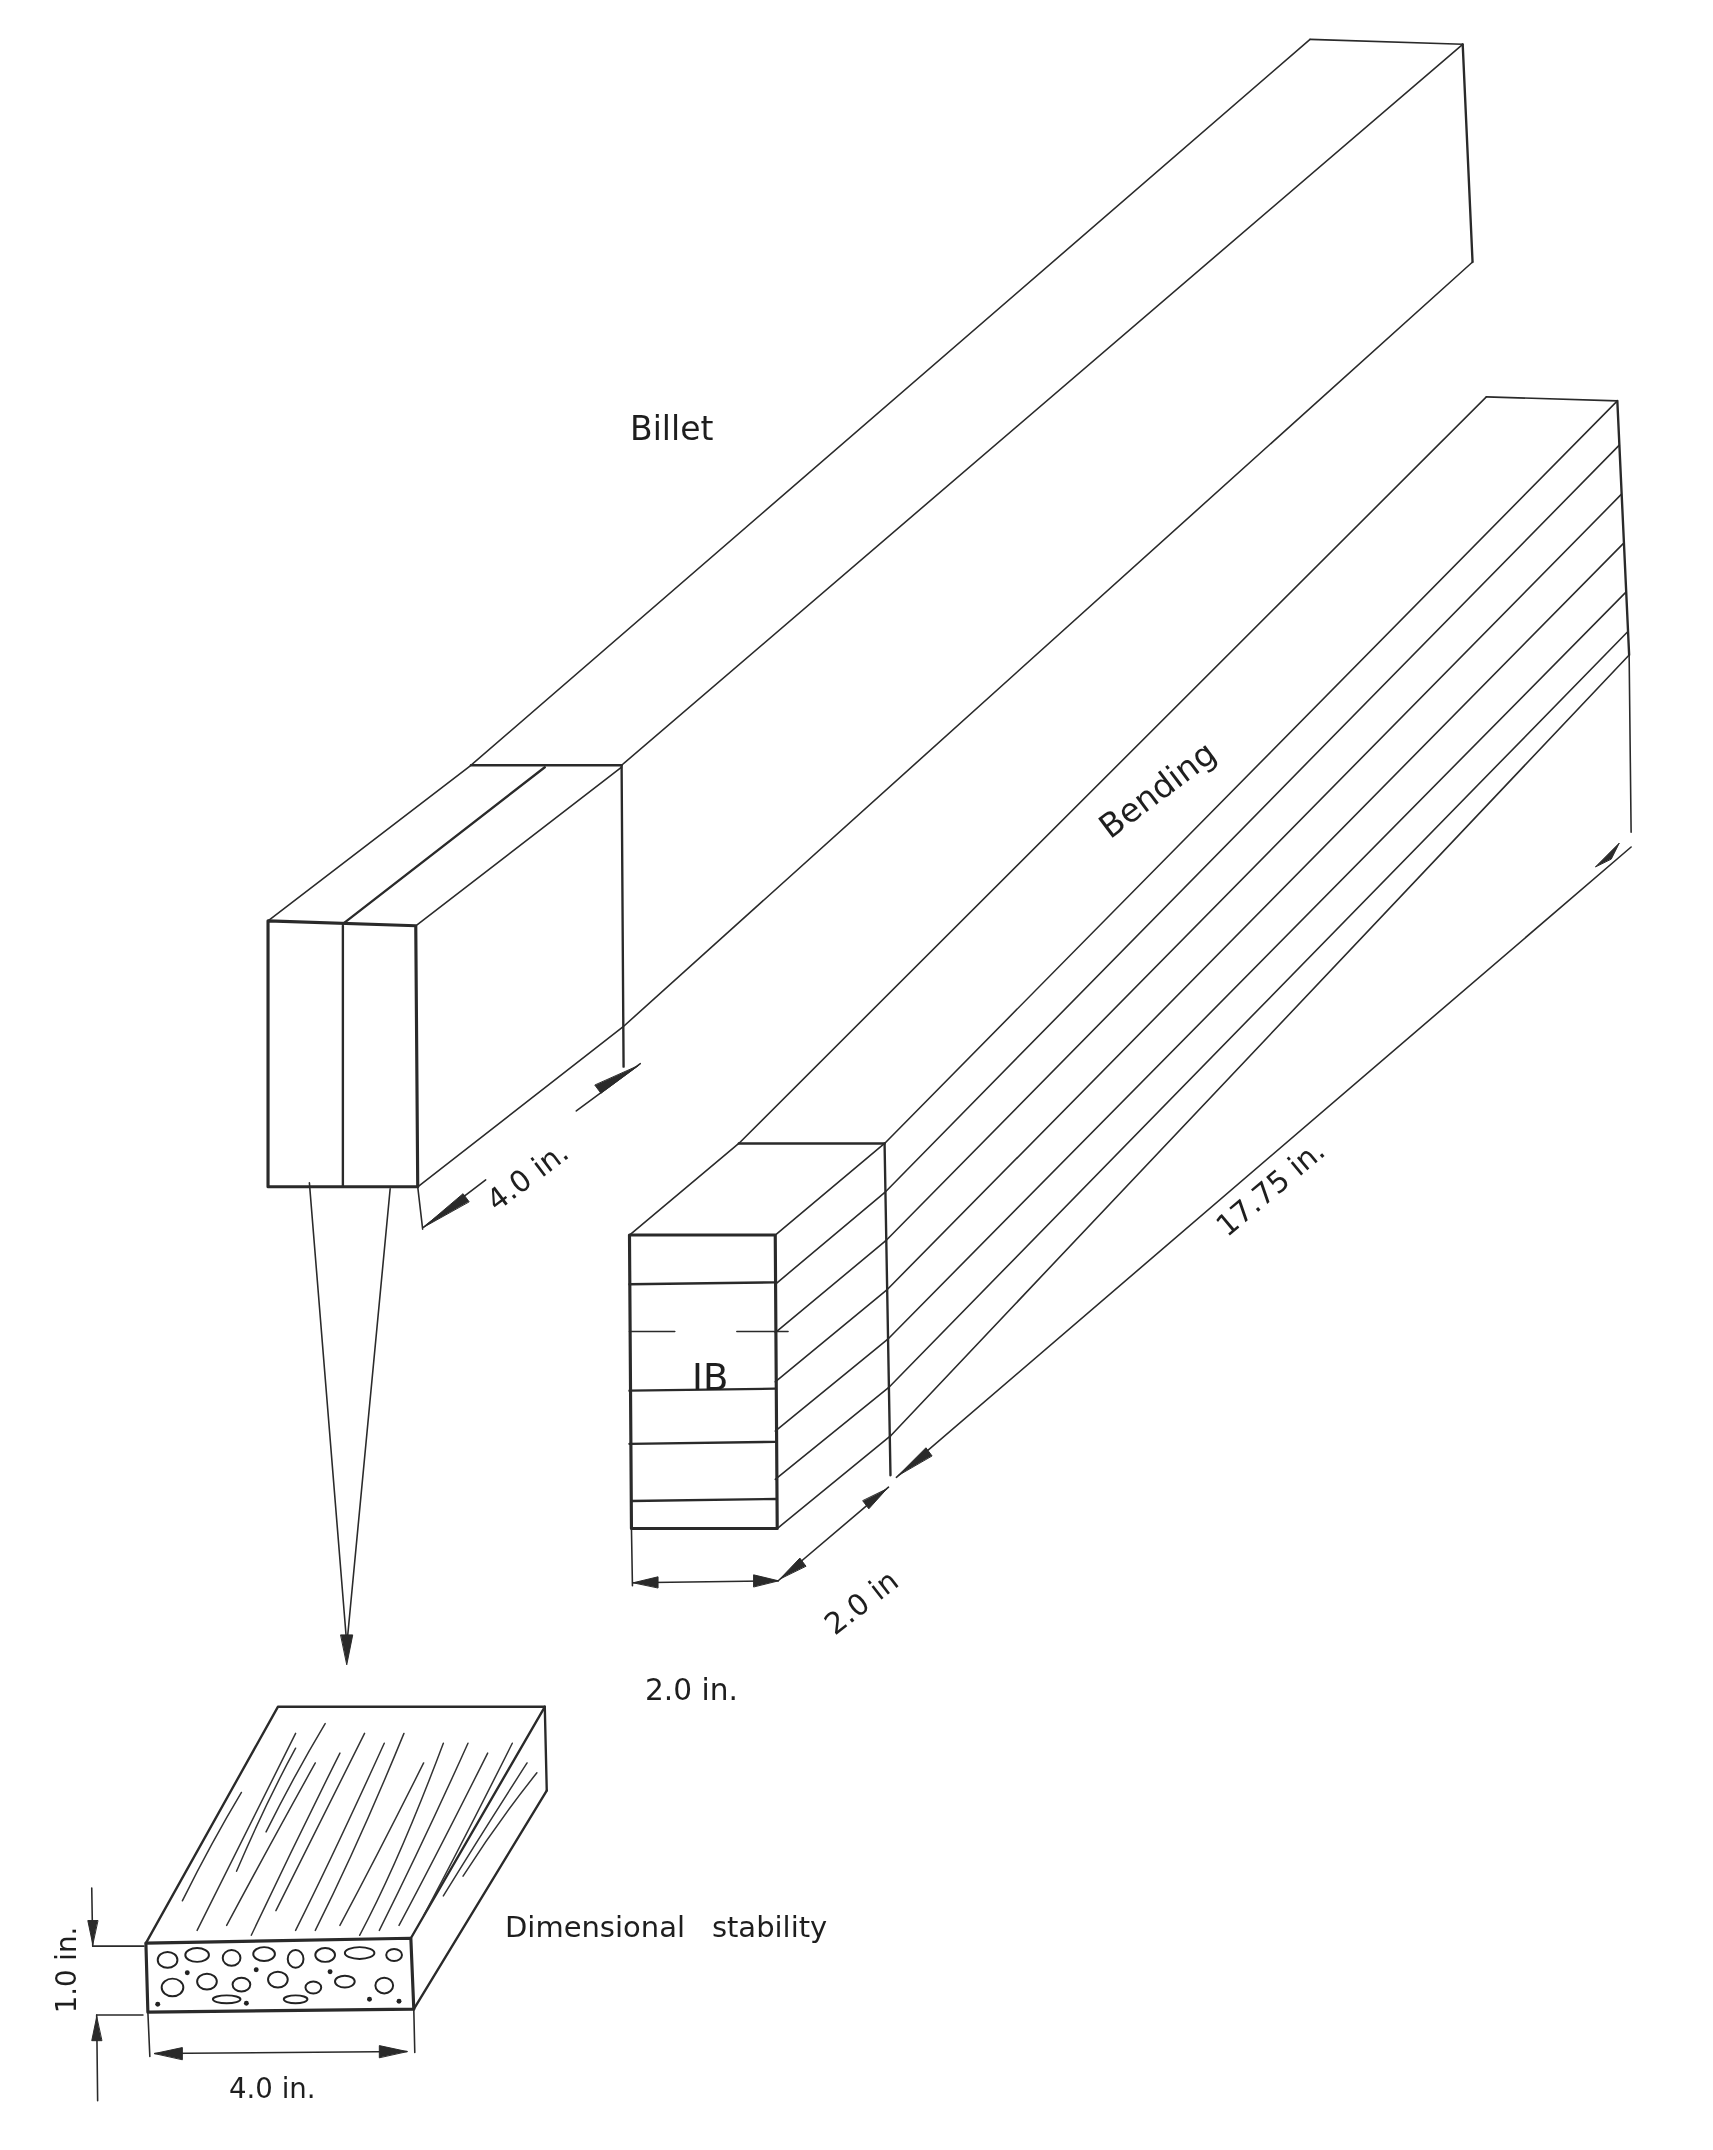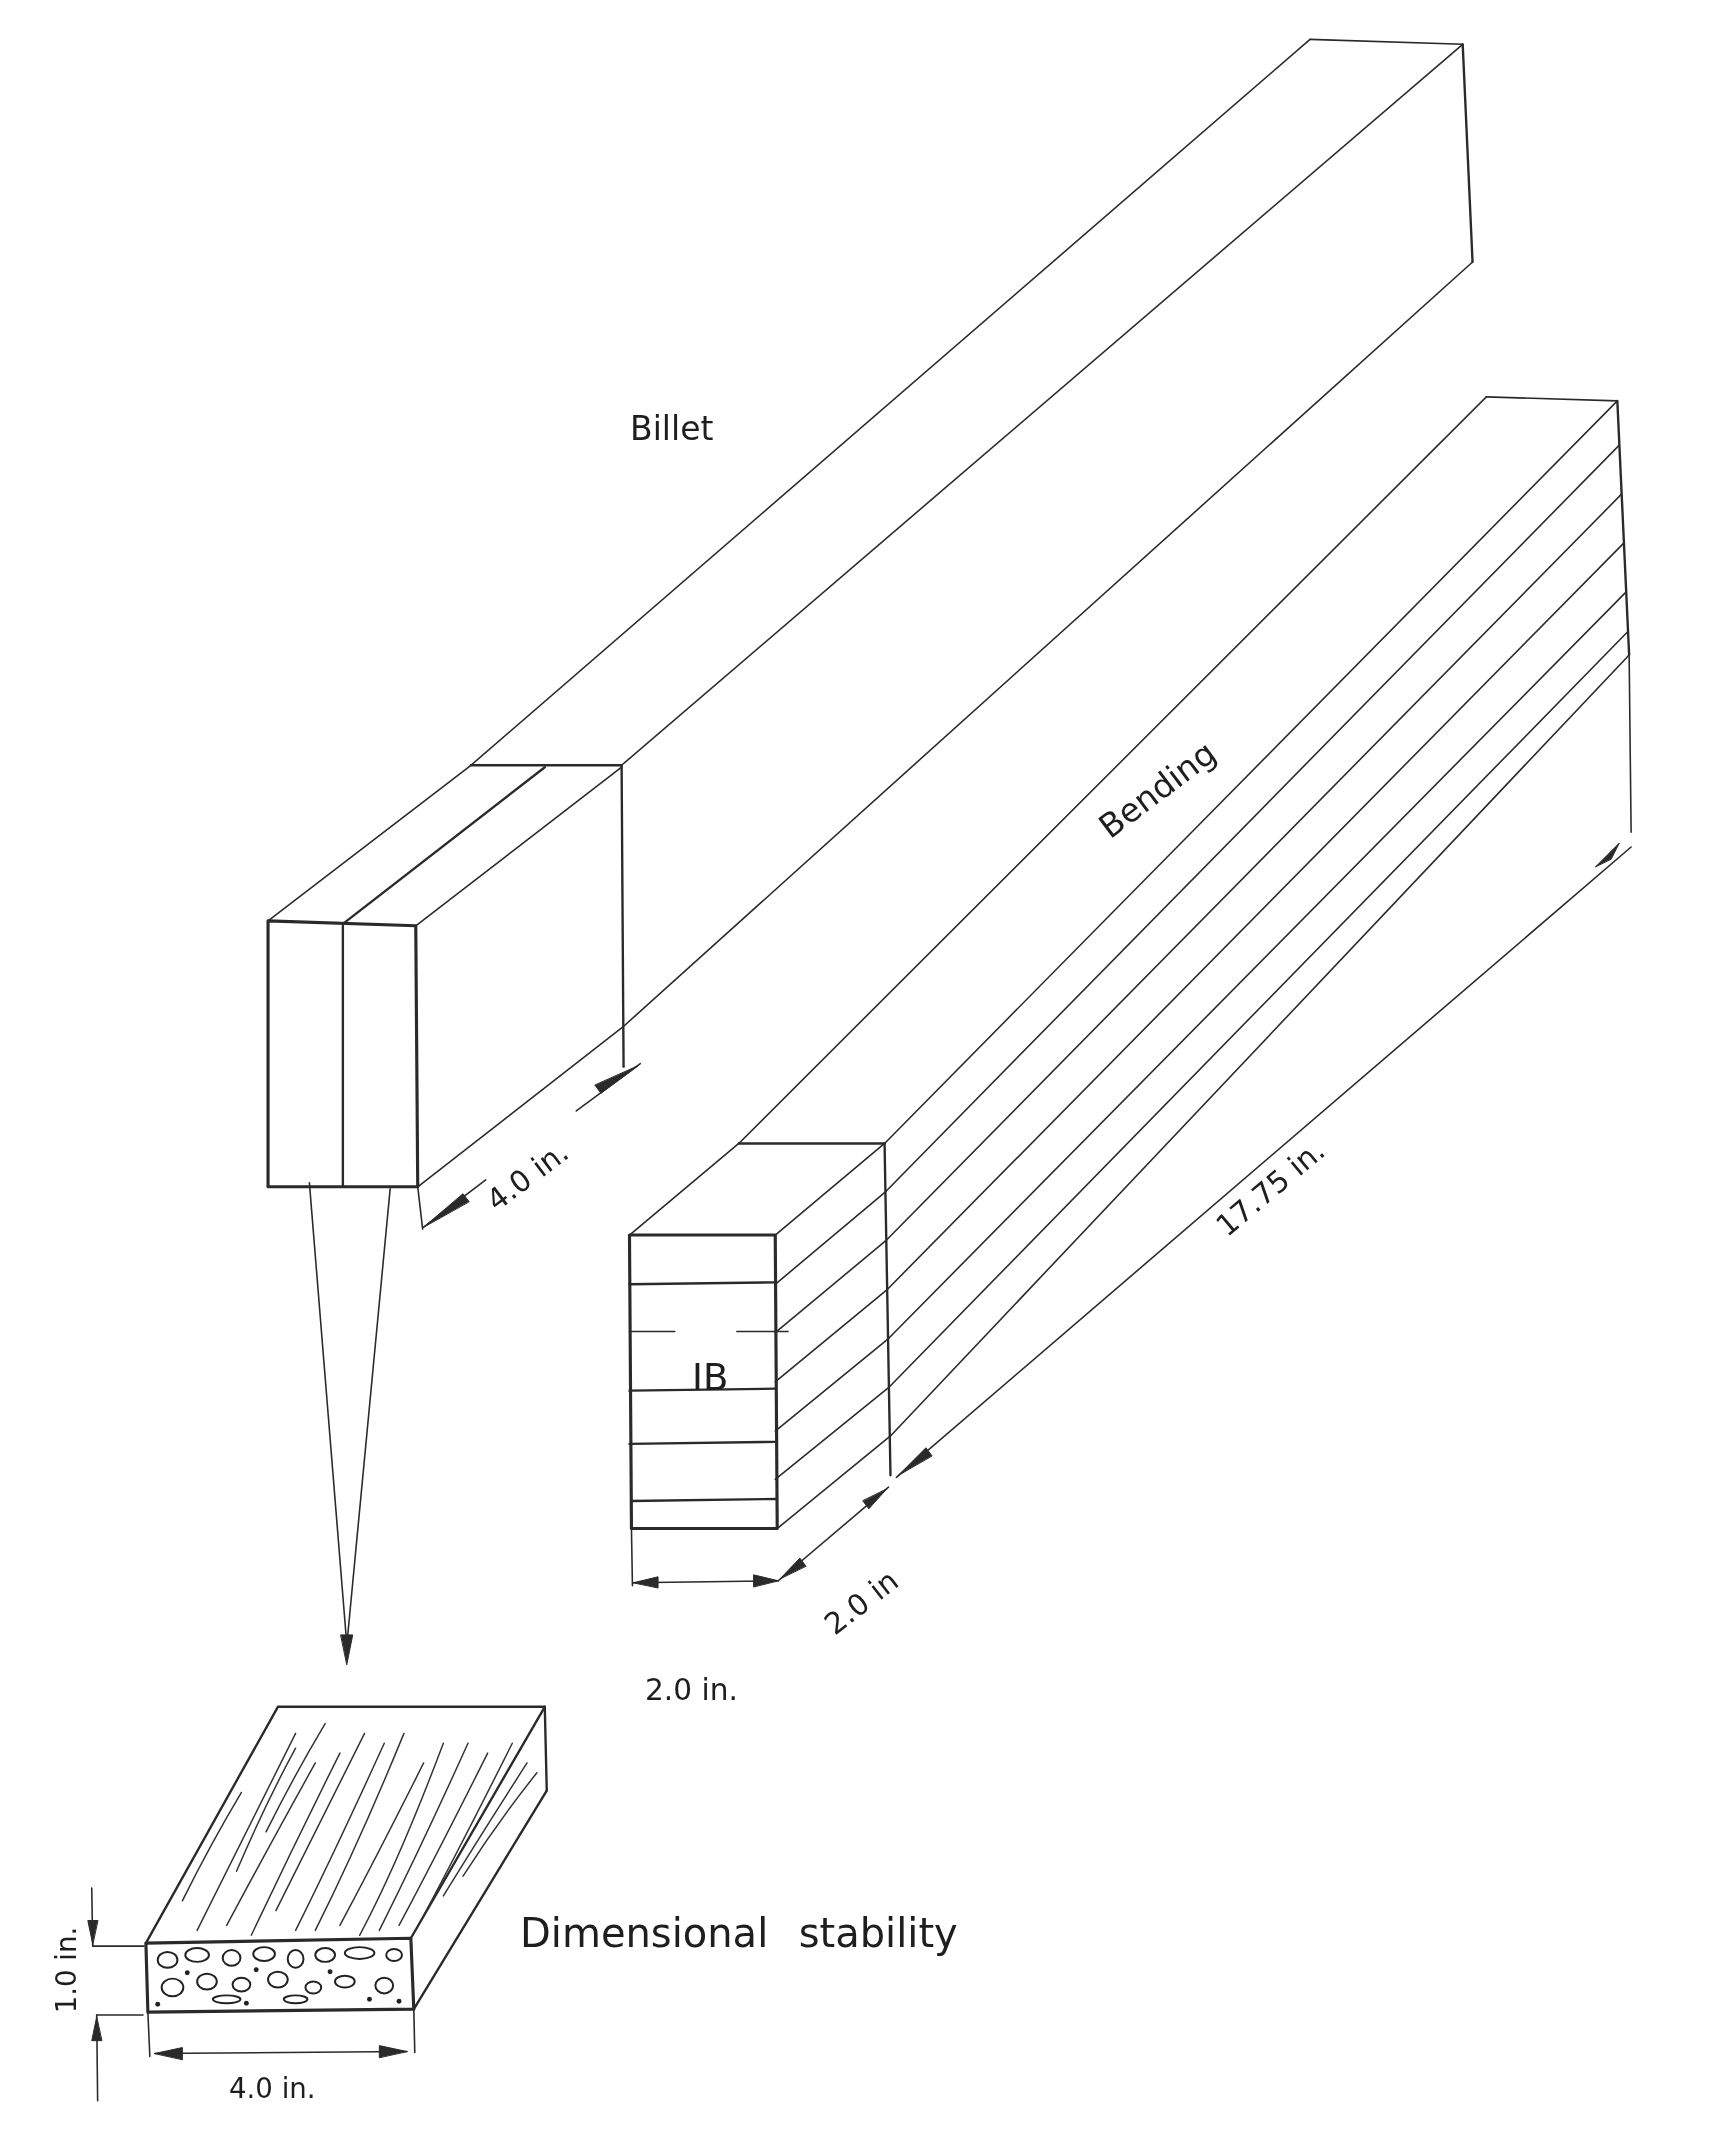--- a/index.html
+++ b/index.html
@@ -6,21 +6,21 @@
   body { width:1713px; height:2150px; position:relative; overflow:hidden; font-family:"DejaVu Sans", "Liberation Sans", sans-serif; }
   #stage { position:absolute; left:0; top:0; width:1713px; height:2150px; }
   .lbl { position:absolute; color:#1e1e1e; white-space:nowrap; font-family:"DejaVu Sans", sans-serif; line-height:1; }
   .lbl-billet { left:630px; top:412px; font-size:33px; }
   .lbl-bending { left:1103px; top:814px; font-size:33px; transform:rotate(-37deg); transform-origin:0 50%; }
   .lbl-1775 { left:1221px; top:1216px; font-size:29.6px; transform:rotate(-40deg); transform-origin:0 50%; }
   .lbl-40a { left:491px; top:1190px; font-size:29.6px; transform:rotate(-37deg); transform-origin:0 50%; }
   .lbl-ib { left:692px; top:1359px; font-size:37px; }
   .lbl-20a { left:645px; top:1676px; font-size:29.6px; }
   .lbl-20b { left:829px; top:1614px; font-size:29.6px; transform:rotate(-38deg); transform-origin:0 50%; }
-  .lbl-dim { left:520px; top:1913px; font-size:40px; word-spacing:17.7px;text-align:right; }
+  .lbl-dim { left:505px; top:1913px; font-size:29px; word-spacing:17.7px;text-align:right; }
   .lbl-40b { left:229px; top:2075px; font-size:27.6px; }
   .lbl-10 { left:37px; top:1970px; font-size:27.6px; transform:rotate(-90deg); transform-origin:50% 50%; width:59px; text-align:center; }
   svg line, svg polyline, svg path { stroke:#2a2a2a; fill:none; stroke-linecap:round; stroke-linejoin:round; }
   .thin { stroke-width:1.6; }
   .med { stroke-width:2.4; }
   .thick { stroke-width:3.2; }
   .grain { stroke:#333; stroke-width:1.5; }
   .blob { stroke:#222; stroke-width:2; fill:none; }
   .dot { fill:#222; stroke:none; }
   .arrow { fill:#2a2a2a; stroke:#2a2a2a; stroke-width:1; }

